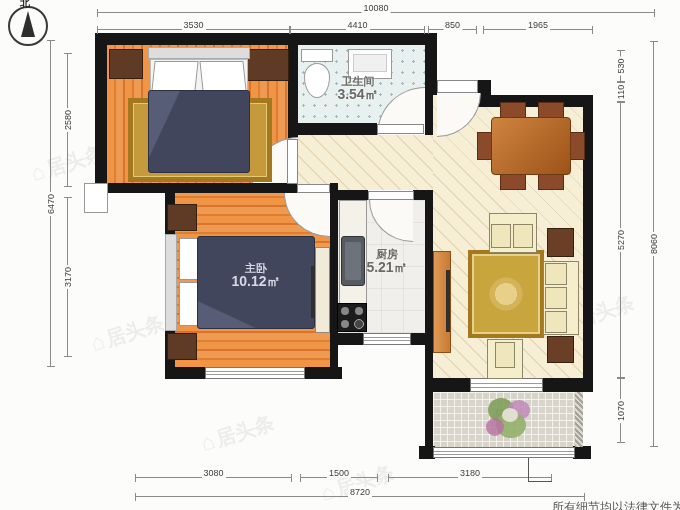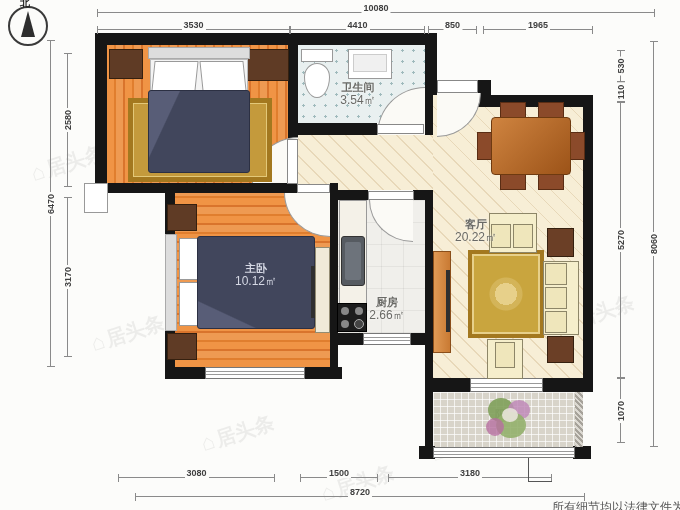--- a/index.html
+++ b/index.html
@@ -27,24 +27,24 @@
   .arc.br{border-bottom-right-radius:100% 100%;border-bottom-width:1px;border-right-width:1px;}
   
   .furn{position:absolute;box-sizing:border-box;}
   .stand{background:#5f3b25;border:1px solid #35200f;}
   .cream{background:#f5eecb;border:1px solid #8d8668;}
   .navy{background:#41465c;border:1px solid #2c3043;}
   .white{background:#fff;border:1px solid #999;}
   
   .rlabel{position:absolute;display:flex;flex-direction:column;align-items:center;
           font-weight:bold;font-size:11px;color:#6a6a66;line-height:13px;text-shadow:0 0 3px rgba(255,255,255,.9);}
-  .rlabel .area{font-size:12px;font-weight:normal;}
+  .rlabel .area{font-size:14px;font-weight:bold;}
   .rlabel.on-dark{color:#d5d8e4;text-shadow:none;}
   
-  .dh,.dv{position:absolute;font-size:9px;color:#3f3f3f;font-weight:bold;}
+  .dh,.dv{position:absolute;font-size:9px;color:#3f3f3f;}
   .dh{border-top:1px solid #8a8a8a;height:0;}
   .dh::before,.dh::after{content:"";position:absolute;top:-4px;width:1px;height:8px;background:#8a8a8a;}
   .dh::before{left:0;}.dh::after{right:0;}
   .dh>span{position:absolute;left:50%;top:-5px;transform:translate(-50%,-50%);background:#fcfcfa;padding:0 2px;white-space:nowrap;}
   .dv{border-left:1px solid #8a8a8a;width:0;}
   .dv::before,.dv::after{content:"";position:absolute;left:-4px;width:8px;height:1px;background:#8a8a8a;}
   .dv::before{top:0;}.dv::after{bottom:0;}
   .dv>span{position:absolute;top:50%;left:0;transform:translate(-50%,-50%) rotate(-90deg);background:#fcfcfa;padding:0 2px;white-space:nowrap;}
   
   .wm{position:absolute;transform:rotate(-18deg);font-size:20px;font-weight:bold;color:rgba(120,120,125,.12);white-space:nowrap;}
@@ -133,21 +133,21 @@
   <div class="furn" style="left:148px;top:47px;width:102px;height:12px;background:#ddd;border:1px solid #aaa;"></div>
   <div class="furn" style="left:150px;top:59px;width:98px;height:36px;background:#f4f4f4;border:1px solid #bbb;"></div>
   <div class="furn white" style="left:153px;top:61px;width:44px;height:30px;transform:skewX(-6deg);"></div>
   <div class="furn white" style="left:201px;top:61px;width:44px;height:30px;transform:skewX(6deg);"></div>
   <div class="furn navy" style="left:148px;top:90px;width:102px;height:83px;background-image:linear-gradient(115deg,#585d77 0 22%,#41465c 23%);border-radius:3px;"></div>
 
   <div class="furn white" style="left:301px;top:49px;width:32px;height:13px;"></div>
   <div class="furn white" style="left:304px;top:63px;width:26px;height:35px;border-radius:50% 50% 50% 50%/40% 40% 60% 60%;"></div>
   <div class="furn white" style="left:348px;top:49px;width:44px;height:30px;"></div>
   <div class="furn" style="left:353px;top:54px;width:34px;height:18px;background:#f0f0f0;border:1px solid #ccc;"></div>
-  <div class="rlabel" style="left:318px;top:81px;width:80px;justify-content:flex-end;">
+  <div class="rlabel" style="left:318px;top:75px;width:80px;justify-content:flex-end;">
     <span>卫生间</span>
     <span class="area">3.54㎡</span>
   </div>
 
   <div class="furn stand" style="left:167px;top:204px;width:30px;height:27px;"></div>
   <div class="furn stand" style="left:167px;top:333px;width:30px;height:27px;"></div>
   <div class="furn" style="left:165px;top:234px;width:12px;height:97px;background:#ddd;border:1px solid #aaa;"></div>
   <div class="furn white" style="left:179px;top:238px;width:26px;height:42px;"></div>
   <div class="furn white" style="left:179px;top:282px;width:26px;height:44px;"></div>
   <div class="furn navy" style="left:197px;top:236px;width:118px;height:93px;background-image:linear-gradient(25deg,#585d77 0 18%,#41465c 19%);border-radius:3px;"></div>
@@ -159,23 +159,23 @@
   <div class="furn" style="left:311px;top:266px;width:4px;height:52px;background:#2f2f2f;"></div>
 
   <div class="furn" style="left:339px;top:200px;width:28px;height:132px;background:#f4f1e8;border:1px solid #999;"></div>
   <div class="furn" style="left:341px;top:236px;width:24px;height:50px;background:#565b61;border:1px solid #333;border-radius:3px;"></div>
   <div class="furn" style="left:345px;top:242px;width:16px;height:38px;background:#6d737b;border-radius:2px;"></div>
   <div class="furn" style="left:337px;top:303px;width:30px;height:29px;background:#1c1c1c;border:1px solid #000;"></div>
   <div class="furn" style="left:341px;top:307px;width:8px;height:8px;background:#888;border-radius:50%;"></div>
   <div class="furn" style="left:355px;top:307px;width:8px;height:8px;background:#888;border-radius:50%;"></div>
   <div class="furn" style="left:341px;top:320px;width:8px;height:8px;background:#888;border-radius:50%;"></div>
   <div class="furn" style="left:354px;top:319px;width:10px;height:10px;background:#444;border:1px solid #aaa;border-radius:50%;"></div>
-  <div class="rlabel" style="left:352px;top:248px;width:70px;margin-top:48px;">
+  <div class="rlabel" style="left:352px;top:248px;width:70px;">
     <span>厨房</span>
-    <span class="area">2.66㎡</span>
+    <span class="area">5.21㎡</span>
   </div>
 
   <div class="furn" style="left:500px;top:102px;width:26px;height:16px;background:#8b4a2a;border:1px solid #5a2d14;"></div>
   <div class="furn" style="left:538px;top:102px;width:26px;height:16px;background:#8b4a2a;border:1px solid #5a2d14;"></div>
   <div class="furn" style="left:500px;top:174px;width:26px;height:16px;background:#8b4a2a;border:1px solid #5a2d14;"></div>
   <div class="furn" style="left:538px;top:174px;width:26px;height:16px;background:#8b4a2a;border:1px solid #5a2d14;"></div>
   <div class="furn" style="left:477px;top:132px;width:16px;height:28px;background:#8b4a2a;border:1px solid #5a2d14;"></div>
   <div class="furn" style="left:569px;top:132px;width:16px;height:28px;background:#8b4a2a;border:1px solid #5a2d14;"></div>
   <div class="furn" style="left:491px;top:117px;width:80px;height:58px;background:linear-gradient(135deg,#cf8440,#9c5318);border:1px solid #6e3a10;border-radius:4px;"></div>
 
@@ -192,24 +192,20 @@
   <div class="furn" style="left:545px;top:263px;width:22px;height:22px;background:#efe6bb;border:1px solid #8d8668;"></div>
   <div class="furn" style="left:545px;top:287px;width:22px;height:22px;background:#efe6bb;border:1px solid #8d8668;"></div>
   <div class="furn" style="left:545px;top:311px;width:22px;height:22px;background:#efe6bb;border:1px solid #8d8668;"></div>
 
   <div class="furn cream" style="left:487px;top:339px;width:36px;height:40px;"></div>
   <div class="furn" style="left:495px;top:342px;width:20px;height:26px;background:#efe6bb;border:1px solid #8d8668;"></div>
 
   <div class="furn stand" style="left:547px;top:228px;width:27px;height:29px;background:#6b3f26;"></div>
   <div class="furn stand" style="left:547px;top:336px;width:27px;height:27px;background:#6b3f26;"></div>
 
-  <div class="rlabel" style="left:441px;top:218px;width:70px;">
-    <span>客厅</span>
-    <span class="area">20.22㎡</span>
-  </div>
 
   <div class="rlabel" style="left:482px;top:408px;width:48px;color:#9a9a94;">
     <span>阳台</span>
     <span class="area"></span>
   </div>
   <div class="furn" style="left:488px;top:398px;width:26px;height:24px;background:#7fa05a;border-radius:50%;opacity:.9;"></div>
   <div class="furn" style="left:508px;top:400px;width:22px;height:20px;background:#c08ab8;border-radius:50%;opacity:.85;"></div>
   <div class="furn" style="left:496px;top:412px;width:30px;height:26px;background:#93b06b;border-radius:50%;opacity:.9;"></div>
   <div class="furn" style="left:486px;top:418px;width:18px;height:18px;background:#b76fa0;border-radius:50%;opacity:.8;"></div>
   <div class="furn" style="left:502px;top:408px;width:16px;height:14px;background:#e8e4da;border-radius:50%;opacity:.9;"></div>
@@ -249,21 +245,21 @@
   <div class="dv" style="left:620px;top:102px;height:276px;">
       <span>5270</span>
     </div>
   <div class="dv" style="left:620px;top:378px;height:65px;">
       <span>1070</span>
     </div>
   <div class="dv" style="left:653px;top:41px;height:406px;">
       <span>8060</span>
     </div>
 
-  <div class="dh" style="left:118px;top:477px;width:157px;">
+  <div class="dh" style="left:135px;top:477px;width:157px;">
       <span>3080</span>
     </div>
   <div class="dh" style="left:300px;top:477px;width:78px;">
       <span>1500</span>
     </div>
   <div class="dh" style="left:388px;top:477px;width:164px;">
       <span>3180</span>
     </div>
   <div class="dh" style="left:135px;top:496px;width:450px;">
       <span>8720</span>

